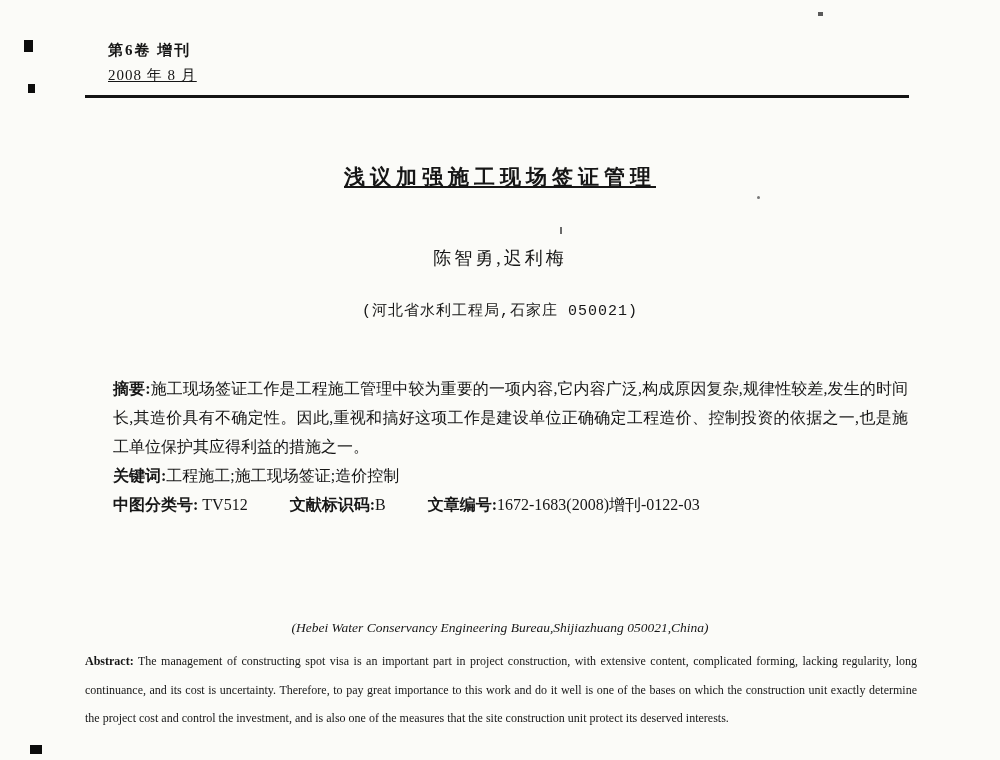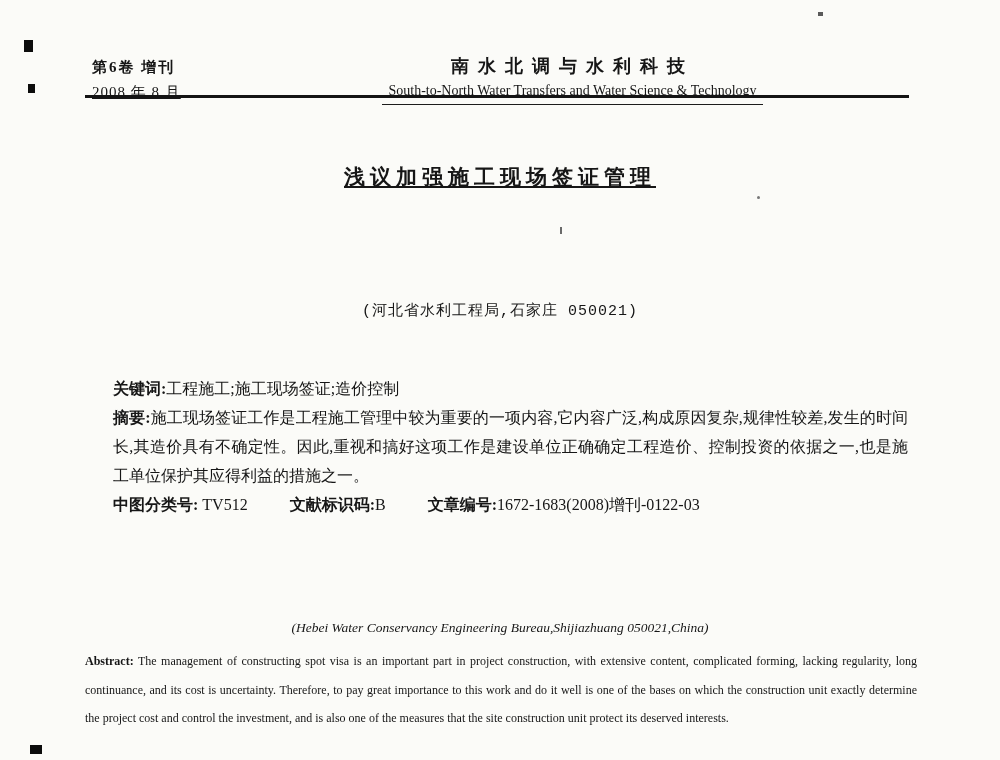--- a/index.html
+++ b/index.html
@@ -8,22 +8,22 @@
     background:#fbfbf8;
     font-family:"Liberation Serif", serif;
     color:#161616;
     position:relative;
     overflow:hidden;
   }
   .page { position:absolute; inset:0; }
 
   
   .header {
-    position:absolute; top:38px; left:78px; width:824px;
-    display:flex; align-items:flex-end;margin-top:16px;
+    position:absolute; top:38px; left:94px; width:824px;
+    display:flex; align-items:flex-end;
   }
   .header-left { width:165px; font-size:15px; line-height:25px; padding-left:14px; }
   .header-left .hl1 { font-weight:bold; letter-spacing:2px; }
   .header-left .hl2 { letter-spacing:1px;text-decoration:underline; }
   .header-center { flex:1; text-align:center; }
   .journal-cn {
     font-family:"Liberation Sans", sans-serif;
     font-size:18px; font-weight:bold; letter-spacing:9px;
   }
   .journal-en {
@@ -96,33 +96,30 @@
 </head>
 <body>
 
 <div class="page">
 
   <div class="header">
     <div class="header-left">
       <div class="hl1">第6卷  增刊</div>
       <div class="hl2">2008 年 8 月</div>
     </div>
-    <div class="header-center">
-      <div class="journal-cn">南水北调与水利科技</div>
-      <div><span class="journal-en">South-to-North Water Transfers and Water Science &amp; Technology</span></div>
-    </div>
   </div>
   <div class="header-rule"></div>
 
   <h1 class="title-cn">浅议加强施工现场签证管理</h1>
+  <div class="authors-cn">陈智勇,迟利梅</div>
   <div class="affiliation-cn">(河北省水利工程局,石家庄 050021)</div>
 
   <div class="cn-block">
+    <p><span class="lbl">摘要:</span><span>施工现场签证工作是工程施工管理中较为重要的一项内容,它内容广泛,构成原因复杂,规律性较差,发生的时间长,其造价具有不确定性。因此,重视和搞好这项工作是建设单位正确确定工程造价、控制投资的依据之一,也是施工单位保护其应得利益的措施之一。</span></p>
     <p><span class="lbl">关键词:</span><span>工程施工;施工现场签证;造价控制</span></p>
-    <p><span class="lbl">摘要:</span><span>施工现场签证工作是工程施工管理中较为重要的一项内容,它内容广泛,构成原因复杂,规律性较差,发生的时间长,其造价具有不确定性。因此,重视和搞好这项工作是建设单位正确确定工程造价、控制投资的依据之一,也是施工单位保护其应得利益的措施之一。</span></p>
     <p class="cn-meta">
       <span class="pair"><span class="lbl">中图分类号:</span> <span>TV512</span></span>
       <span class="pair"><span class="lbl">文献标识码:</span><span>B</span></span>
       <span class="pair"><span class="lbl">文章编号:</span><span>1672-1683(2008)增刊-0122-03</span></span>
     </p>
   </div>
 
   <div class="affiliation-en">(Hebei Water Conservancy Engineering Bureau,Shijiazhuang 050021,China)</div>
 
   <div class="en-abstract">

